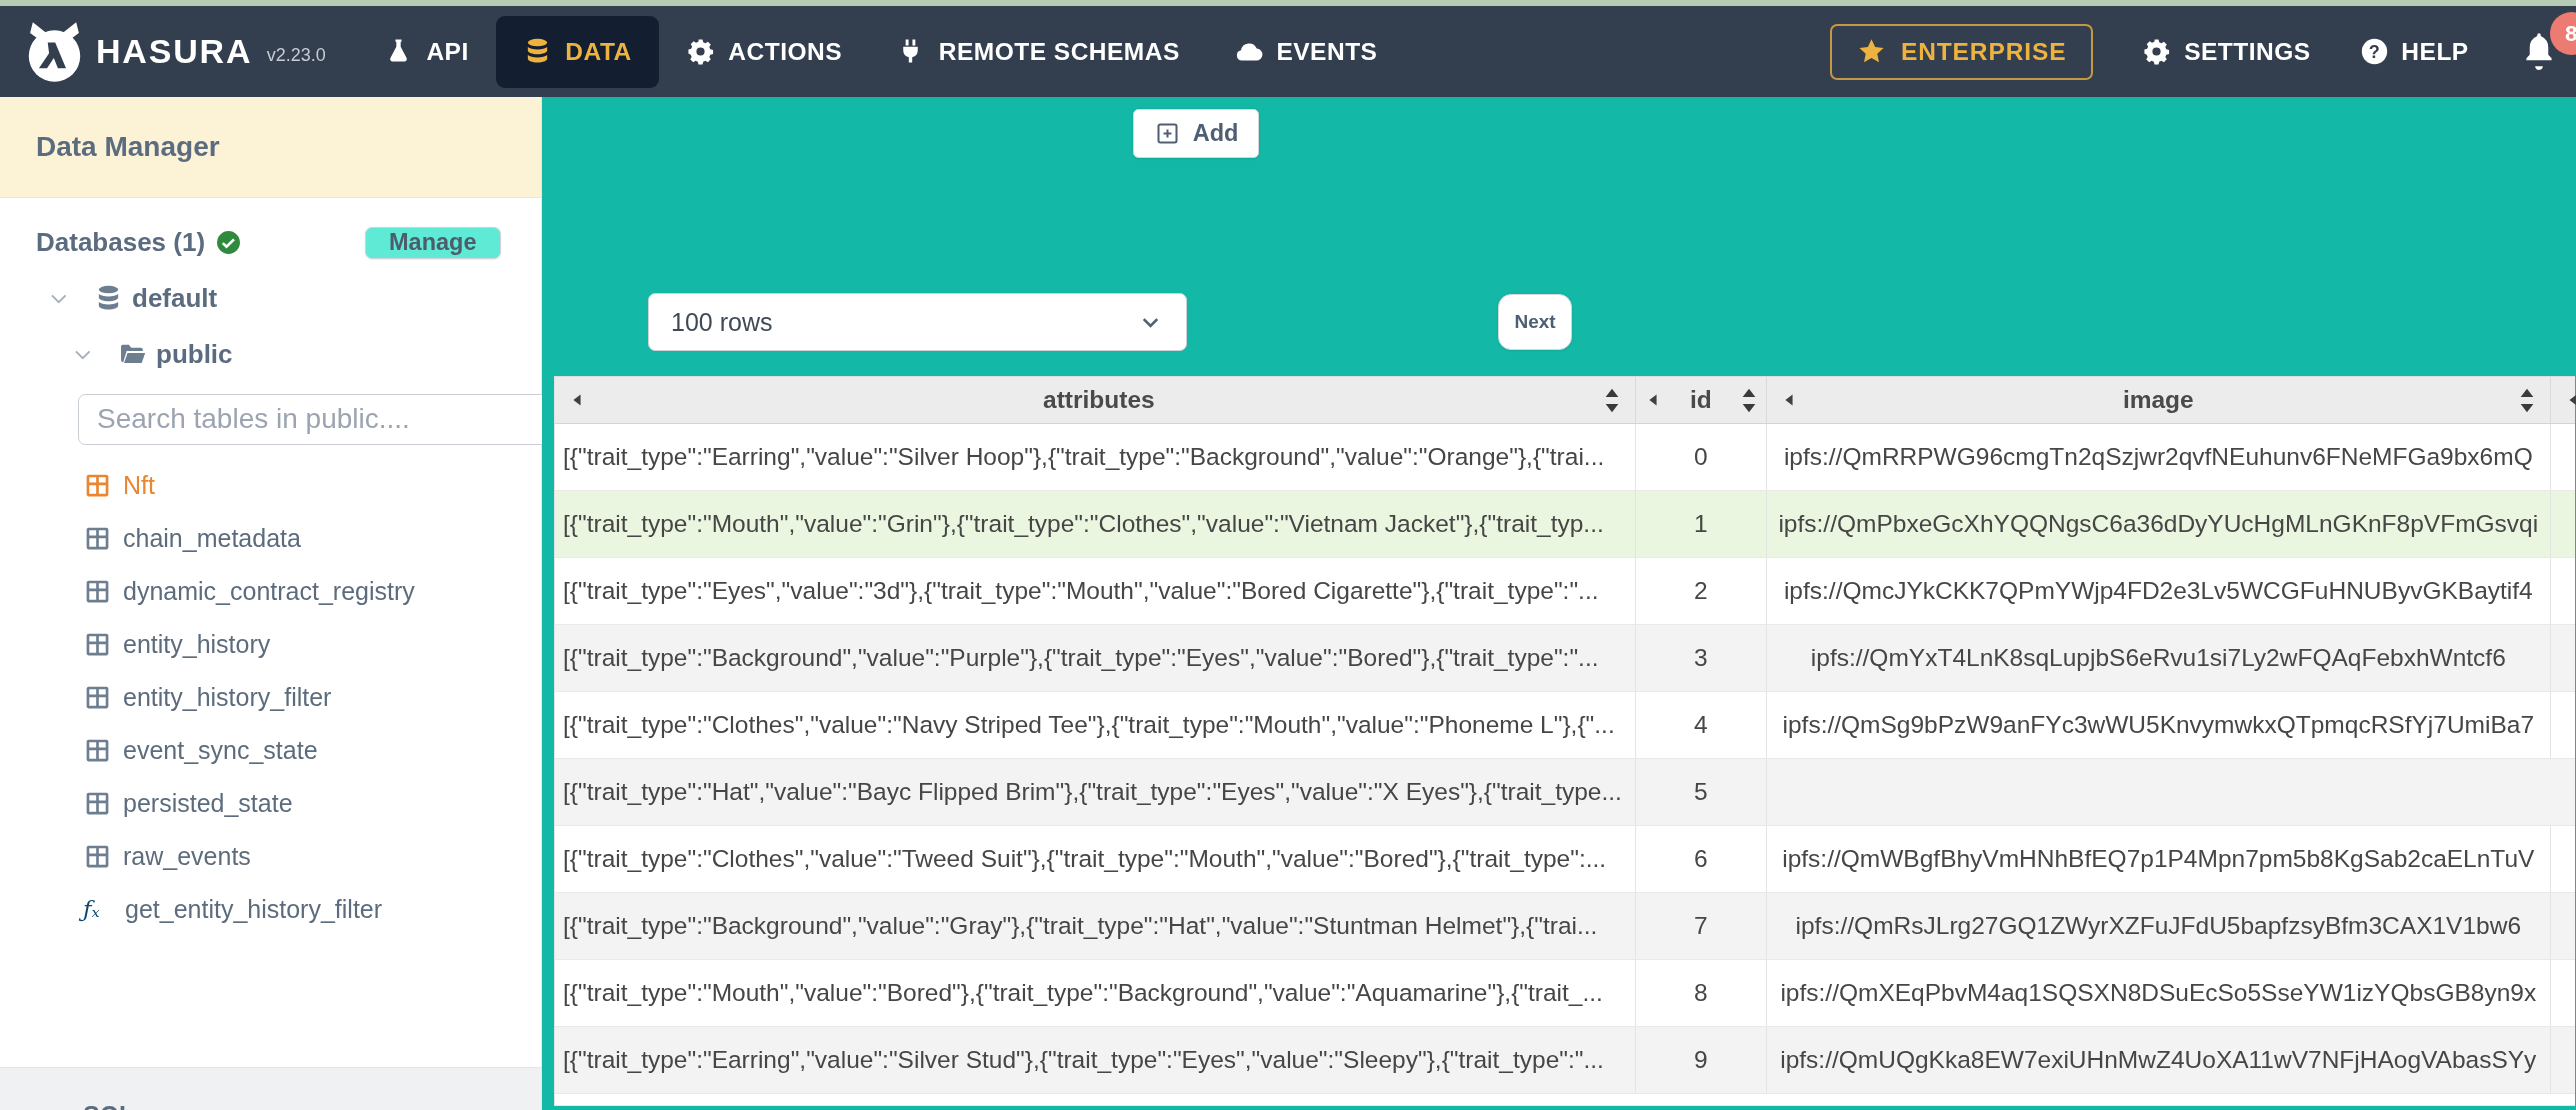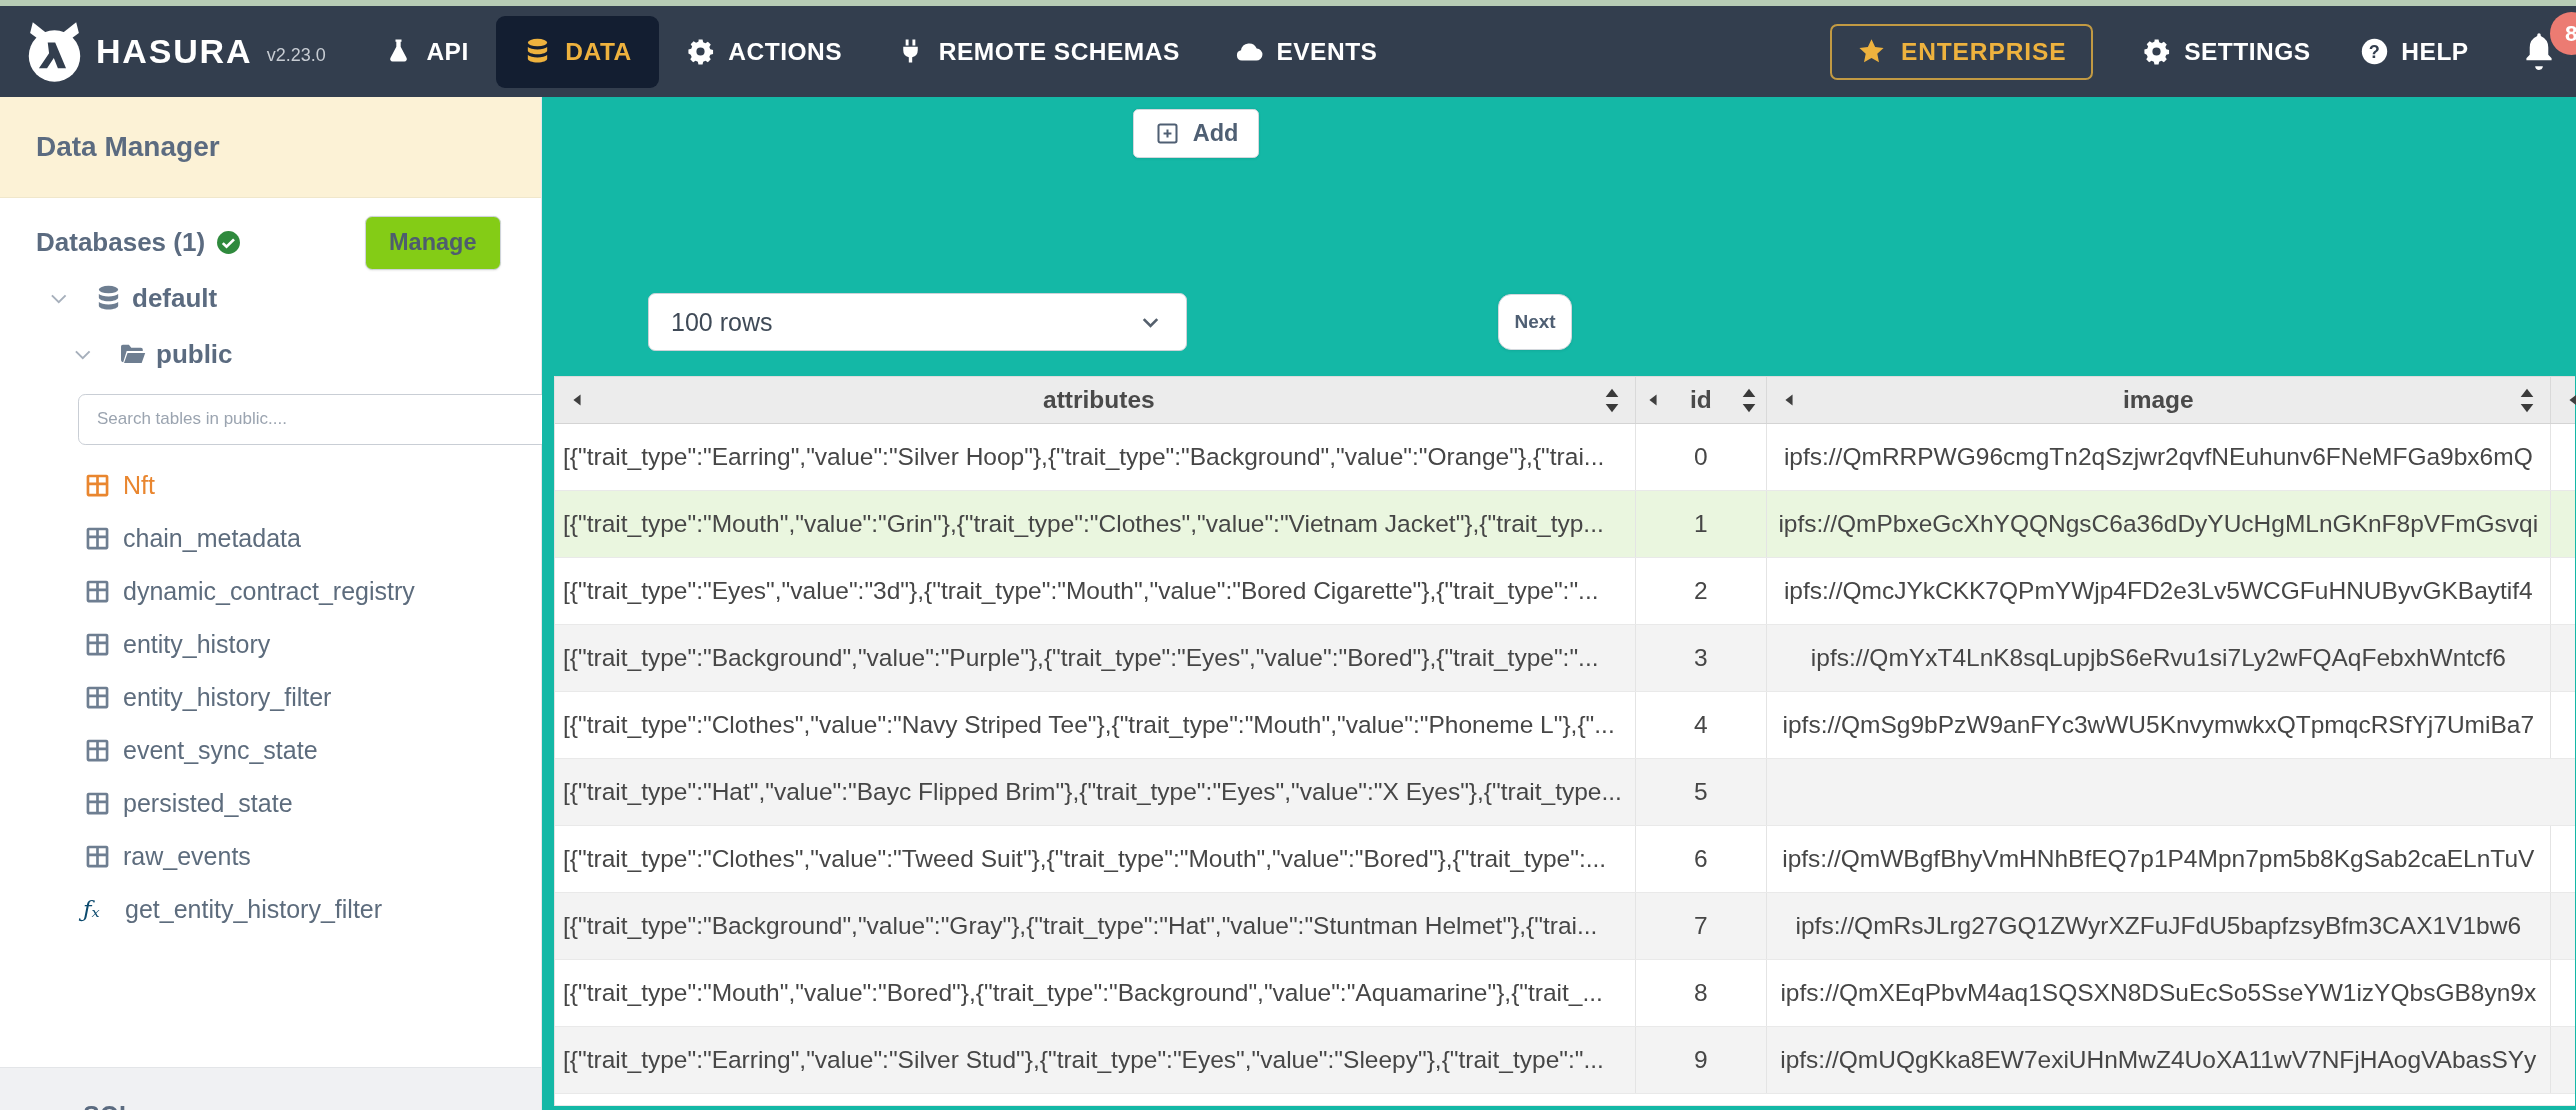--- a/index.html
+++ b/index.html
@@ -31,28 +31,28 @@
   
   .content { display:flex; height:1014px; }
   .sidebar { width:542px; background:#fff; border-right:1.8px solid #e4e7ea; display:flex; flex-direction:column; flex:none; }
   .main { flex:1; position:relative; background:#14b8a6; overflow:hidden; }
 
   
   .dm-header { background:#fcf2d6; height:101px; display:flex; align-items:center; padding-left:36px; font-size:28px; font-weight:bold; color:#5b6b80; border-bottom:1.8px solid #f0e7cb; flex:none; }
   .db-row { display:flex; align-items:center; margin-top:16.3px; padding:0 40px 0 36px; height:56px; flex:none; }
   .db-label { display:flex; align-items:center; gap:11px; font-size:26px; font-weight:bold; color:#5b6b80; }
   .db-label .icon { width:25px; height:25px; }
-  .manage-btn { margin-left:auto; height:54px; padding:0 23.5px; background:#84cc16; border:1.8px solid #cfd4da; border-radius:7.2px; font-size:23.5px; font-weight:bold; color:#4e5d6e; font-family:inherit; cursor:pointer; box-shadow:0 0.9px 1.8px rgba(0,0,0,.07); }
+  .manage-btn { margin-left:auto; height:32px; padding:0 23.5px; background:#5eead4; border:1.8px solid #cfd4da; border-radius:7.2px; font-size:23.5px; font-weight:bold; color:#4e5d6e; font-family:inherit; cursor:pointer; box-shadow:0 0.9px 1.8px rgba(0,0,0,.07); }
   .tree-row { display:flex; align-items:center; height:56px; flex:none; cursor:pointer; }
   .tree-row.lvl1 { padding-left:47px; }
   .tree-row.lvl2 { padding-left:71px; }
   .tree-chev { width:23.5px; height:23.5px; color:#a7b0bc; }
   .tree-ic { width:29px; height:29px; color:#6e7e91; margin-left:23.5px; }
   .tree-label { font-size:26px; font-weight:600; color:#5b6b80; margin-left:9px; }
-  .search { margin:11px 0 0 78px; width:512px; height:51px; border:1.8px solid #c9ced5; border-radius:7.2px; padding:0 18px; font-size:17px; color:#3f4a57; font-family:inherit; outline:none; }
+  .search { margin:11px 0 0 78px; width:512px; height:51px; border:1.8px solid #c9ced5; border-radius:7.2px; padding:0 18px; font-size:28px; color:#3f4a57; font-family:inherit; outline:none; }
   .search::placeholder { color:#9ba4b0; }
   .table-list { margin-top:14.5px; flex:none; }
   .tbl-item { display:flex; align-items:center; height:53px; padding-left:83px; cursor:pointer; }
   .tbl-item .icon { width:29px; height:29px; color:#6e7e91; flex:none; }
   .tbl-item .fx { width:31px; font-size:23px; font-style:italic; color:#0c4a6e; font-family:"DejaVu Serif",serif; line-height:1; }
   .tbl-label { font-size:25px; color:#5d6c7d; margin-left:11px; white-space:nowrap; }
   .tbl-item.active .icon, .tbl-item.active .tbl-label { color:#e9862f; }
   .sb-bottom { margin-top:auto; background:#f0f1f3; border-top:1.8px solid #e3e5e8; height:44px; overflow:hidden; padding:33px 0 0 83px; font-size:25px; font-weight:bold; color:#5b6b80; cursor:pointer; flex:none; }
 
   

